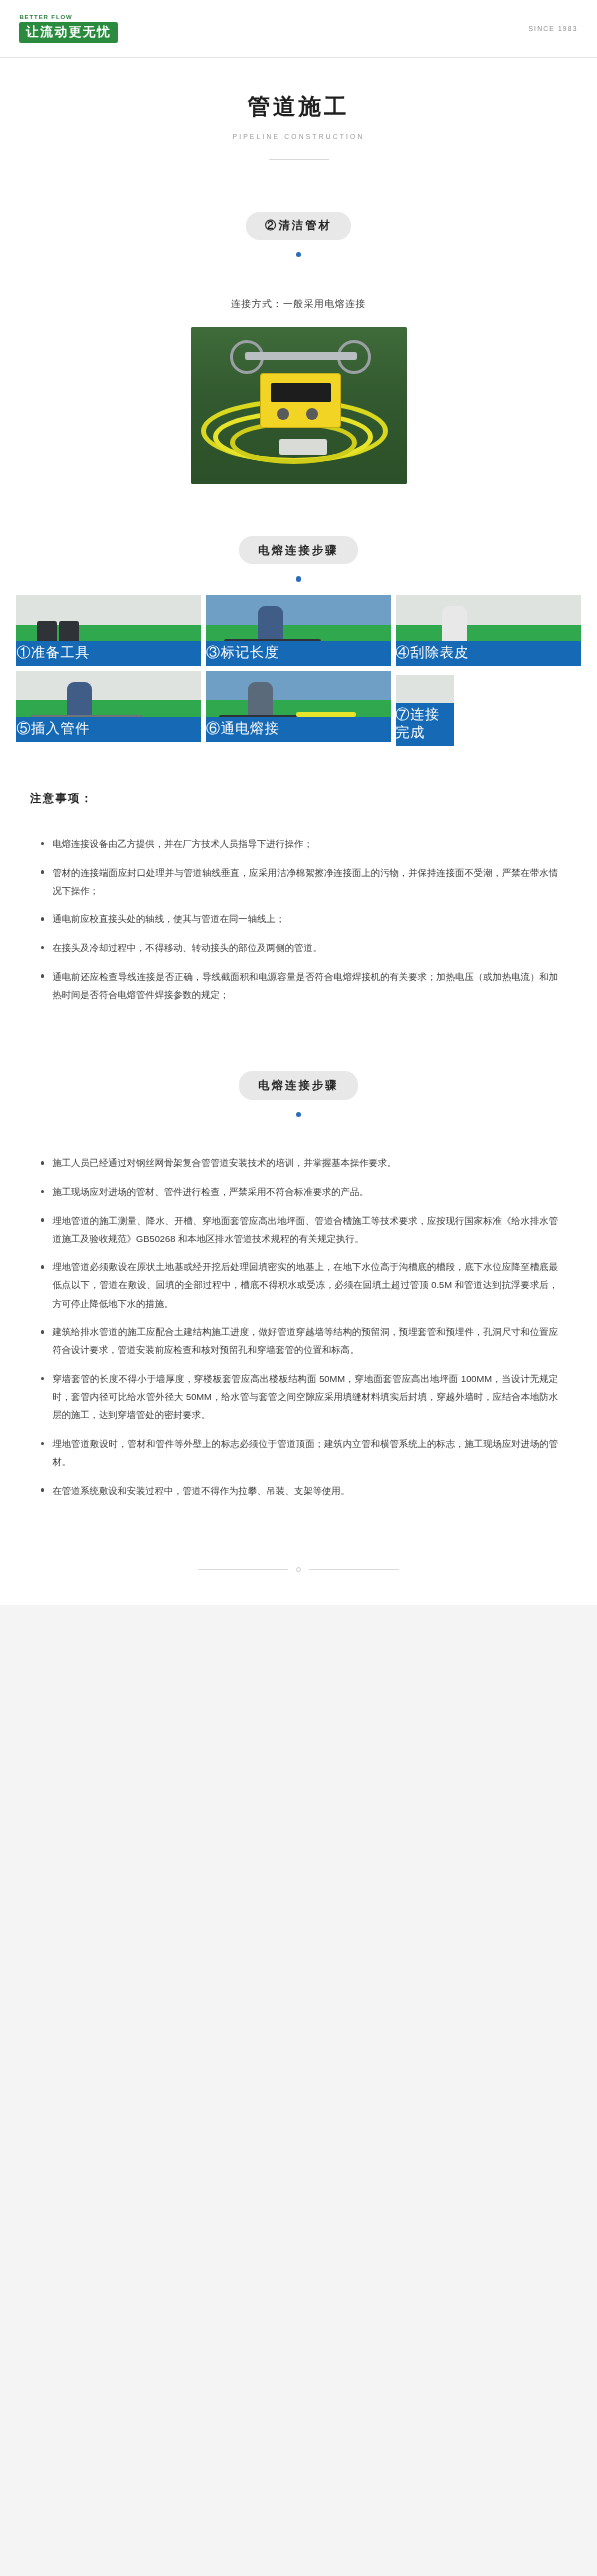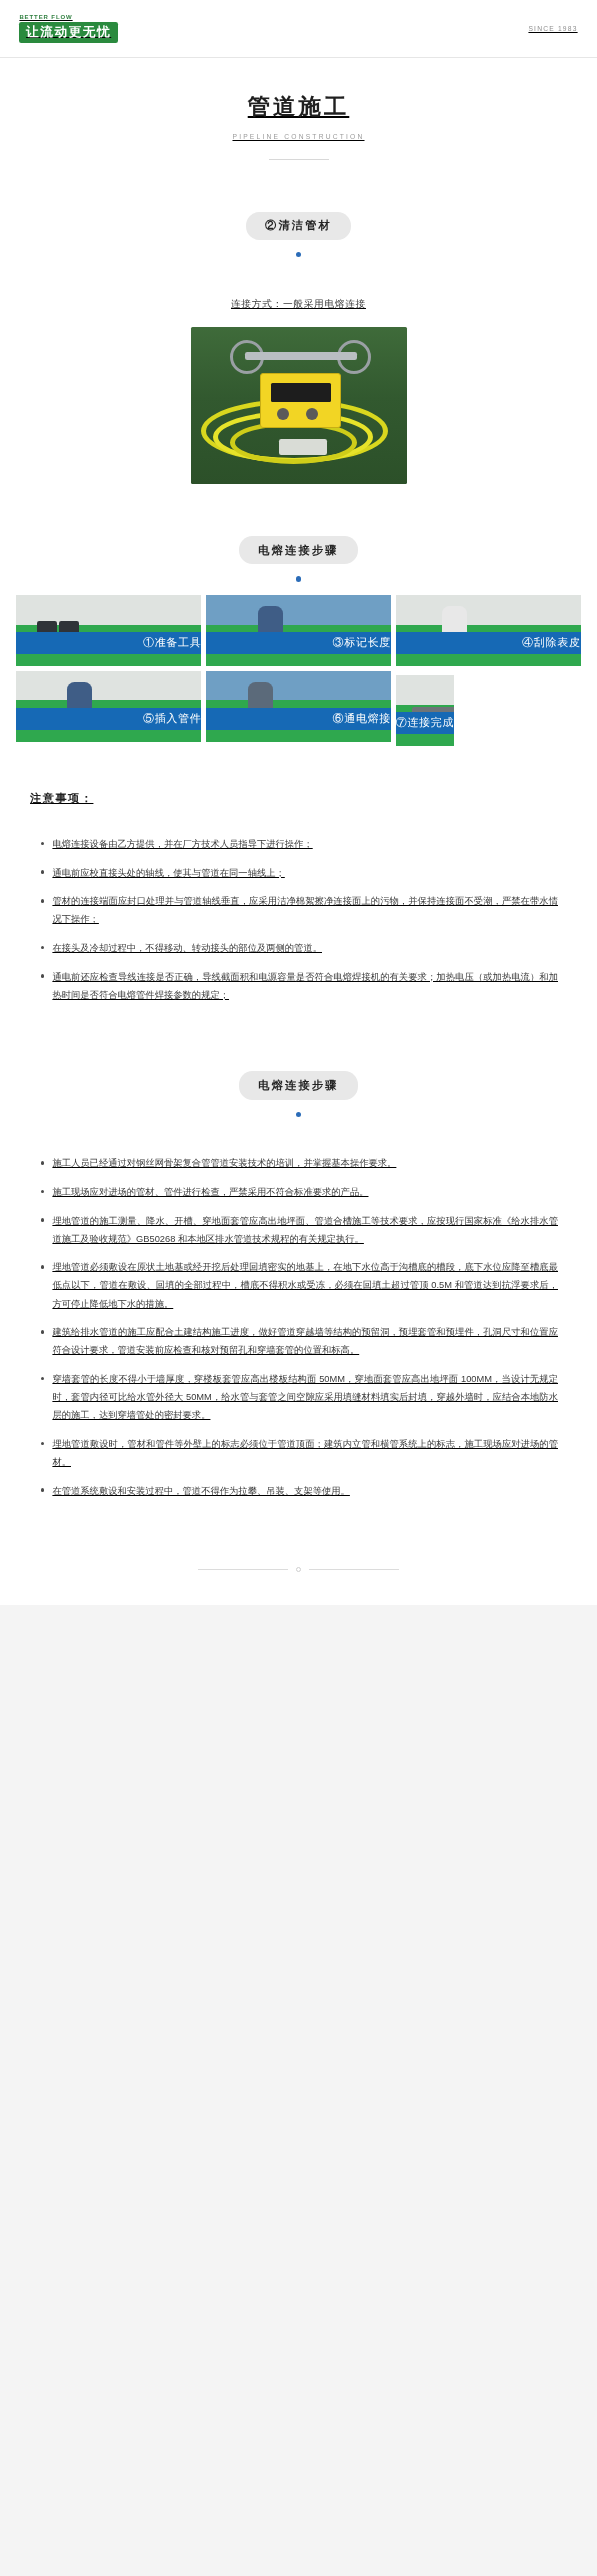--- a/index.html
+++ b/index.html
@@ -7,21 +7,20 @@
     width: 597px;
     background: #f2f2f2;
     font-family: "Liberation Sans", sans-serif;
   }
   .page {
     width: 597px;
     min-height: 2576px;
     background: #f4f4f4;
     position: relative;
     padding-bottom: 36px;
-    text-decoration: underline;
   }
 
   
   .header {
     height: 58px;
     background: #ffffff;
     display: flex;
     align-items: center;
     justify-content: space-between;
     padding: 0 19.4px;
@@ -253,25 +252,25 @@
   }
   .sc-pipe.grey { background: #6e7478; }
   .sc-yellow {
     position: absolute;
     height: 4.5px;
     background: #e7e42a;
     border-radius: 2.2px;
   }
   .step-label {
     position: absolute;
-    left: 0; right: 0; bottom: 12px;
+    left: 0; right: 0; bottom: 0;
     background: #1669b5;
     color: #ffffff;
-    font-size: 11px;
-    text-align: right;
+    font-size: 14px;
+    text-align: left;
     padding: 3px 0 3.7px 0;
     letter-spacing: 0.7px;
   }
   .step-last { width: calc((100% - 9px) / 3); margin-top: 4.5px; }
 
   
   .notes {
     background: #ffffff;
     padding: 13.4px 30px 30px 30px;
   }
@@ -447,22 +446,22 @@
         <div class="step-label">⑦连接完成</div>
       </div>
 
     </div>
   </div>
 
   <div class="notes">
     <div class="notes-title">注意事项：</div>
     <ul class="bullets">
       <li>电熔连接设备由乙方提供，并在厂方技术人员指导下进行操作；</li>
+      <li>管材的连接端面应封口处理并与管道轴线垂直，应采用洁净棉絮擦净连接面上的污物，并保持连接面不受潮，严禁在带水情况下操作；</li>
       <li>通电前应校直接头处的轴线，使其与管道在同一轴线上；</li>
-      <li>管材的连接端面应封口处理并与管道轴线垂直，应采用洁净棉絮擦净连接面上的污物，并保持连接面不受潮，严禁在带水情况下操作；</li>
       <li>在接头及冷却过程中，不得移动、转动接头的部位及两侧的管道。</li>
       <li>通电前还应检查导线连接是否正确，导线截面积和电源容量是否符合电熔焊接机的有关要求；加热电压（或加热电流）和加热时间是否符合电熔管件焊接参数的规定；</li>
     </ul>
   </div>
 
   <div class="section">
     <div class="pill-wrap">
       <span class="pill">电熔连接步骤</span>
       <div class="pill-dot"></div>
     </div>

